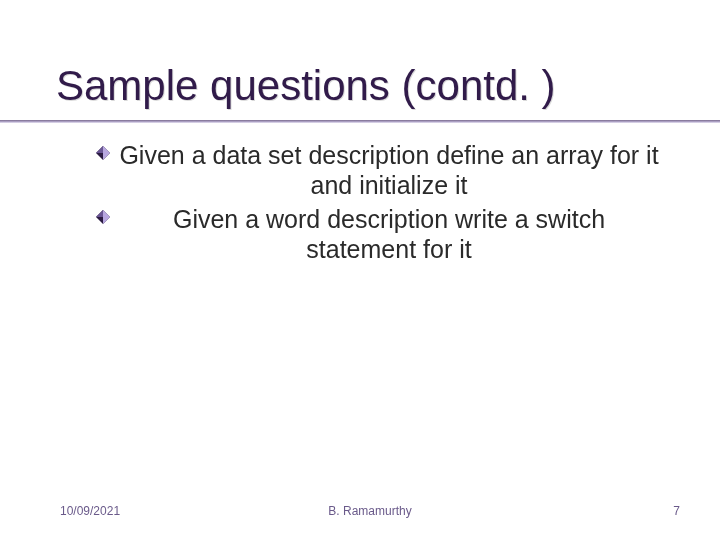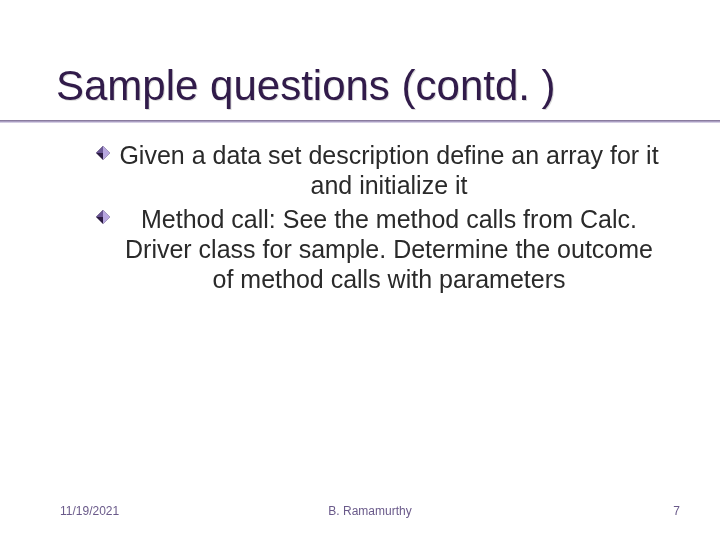--- a/index.html
+++ b/index.html
@@ -105,33 +105,33 @@
           <polygon points="7,0 14,7 7,14 0,7" fill="#2b1a42"></polygon>
           <polygon points="7,0 14,7 7,14" fill="#b8a7e0"></polygon>
           <polygon points="7,0 0,7 7,7" fill="#6a5694"></polygon>
         </svg>
       </span>
       <span>Given a data set description define an array for it and initialize it</span>
     </div>
 
 
 
-
     <div class="bullet-item">
       <span class="bullet-icon">
         <svg width="14" height="14" viewBox="0 0 14 14">
           <polygon points="7,0 14,7 7,14 0,7" fill="#2b1a42"></polygon>
           <polygon points="7,0 14,7 7,14" fill="#b8a7e0"></polygon>
           <polygon points="7,0 0,7 7,7" fill="#6a5694"></polygon>
         </svg>
       </span>
-      <span>Method call: See the method calls from Calc. Driver class for sample. Determine the outcome of method calls with parameters</span>
+      <span>Given a word description write a switch statement for it</span>
     </div>
+
 
   </div>
 
   <div class="footer">
-    <span class="footer-date">11/19/2021</span>
+    <span class="footer-date">10/09/2021</span>
     <span class="footer-author">B. Ramamurthy</span>
     <span class="footer-page">7</span>
   </div>
 
 </div>
 
 </body></html>

